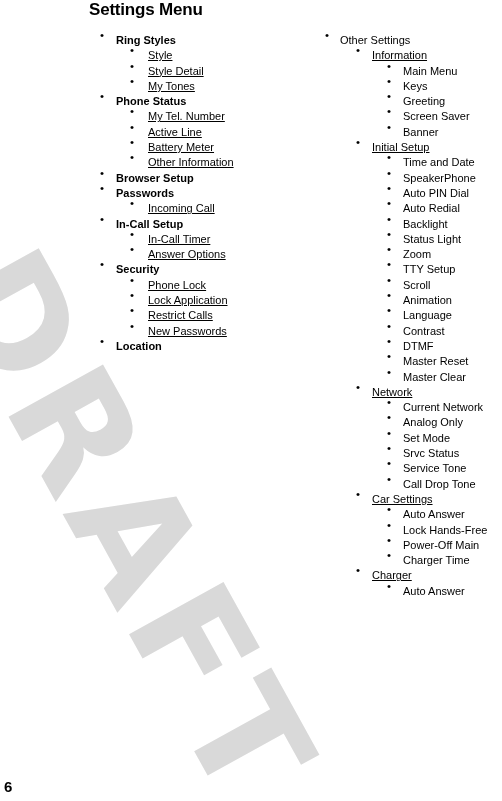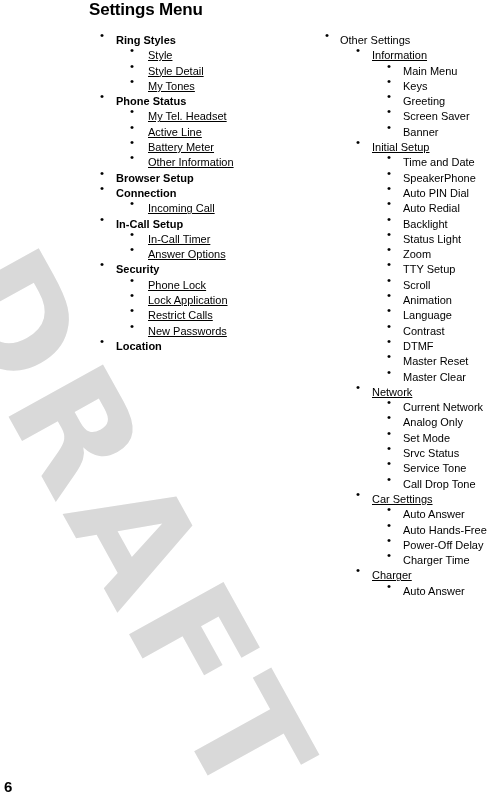--- a/index.html
+++ b/index.html
@@ -140,41 +140,41 @@
       <div class="li lvl2">
         <span class="bullet">•</span>
         <span class="label">My Tones</span>
       </div>
       <div class="li lvl1">
         <span class="bullet">•</span>
         <span class="label">Phone Status</span>
       </div>
       <div class="li lvl2">
         <span class="bullet">•</span>
-        <span class="label">My Tel. Headset</span>
+        <span class="label">My Tel. Number</span>
       </div>
       <div class="li lvl2">
         <span class="bullet">•</span>
         <span class="label">Active Line</span>
       </div>
       <div class="li lvl2">
         <span class="bullet">•</span>
         <span class="label">Battery Meter</span>
       </div>
       <div class="li lvl2">
         <span class="bullet">•</span>
         <span class="label">Other Information</span>
       </div>
       <div class="li lvl1">
         <span class="bullet">•</span>
         <span class="label">Browser Setup</span>
       </div>
       <div class="li lvl1">
         <span class="bullet">•</span>
-        <span class="label">Connection</span>
+        <span class="label">Passwords</span>
       </div>
       <div class="li lvl2">
         <span class="bullet">•</span>
         <span class="label">Incoming Call</span>
       </div>
       <div class="li lvl1">
         <span class="bullet">•</span>
         <span class="label">In-Call Setup</span>
       </div>
       <div class="li lvl2">
@@ -334,25 +334,25 @@
       <div class="li lvl2">
         <span class="bullet">•</span>
         <span class="label">Car Settings</span>
       </div>
       <div class="li lvl3">
         <span class="bullet">•</span>
         <span class="label">Auto Answer</span>
       </div>
       <div class="li lvl3">
         <span class="bullet">•</span>
-        <span class="label">Auto Hands-Free</span>
-      </div>
-      <div class="li lvl3">
-        <span class="bullet">•</span>
-        <span class="label">Power-Off Delay</span>
+        <span class="label">Lock Hands-Free</span>
+      </div>
+      <div class="li lvl3">
+        <span class="bullet">•</span>
+        <span class="label">Power-Off Main</span>
       </div>
       <div class="li lvl3">
         <span class="bullet">•</span>
         <span class="label">Charger Time</span>
       </div>
       <div class="li lvl2">
         <span class="bullet">•</span>
         <span class="label">Charger</span>
       </div>
       <div class="li lvl3">

